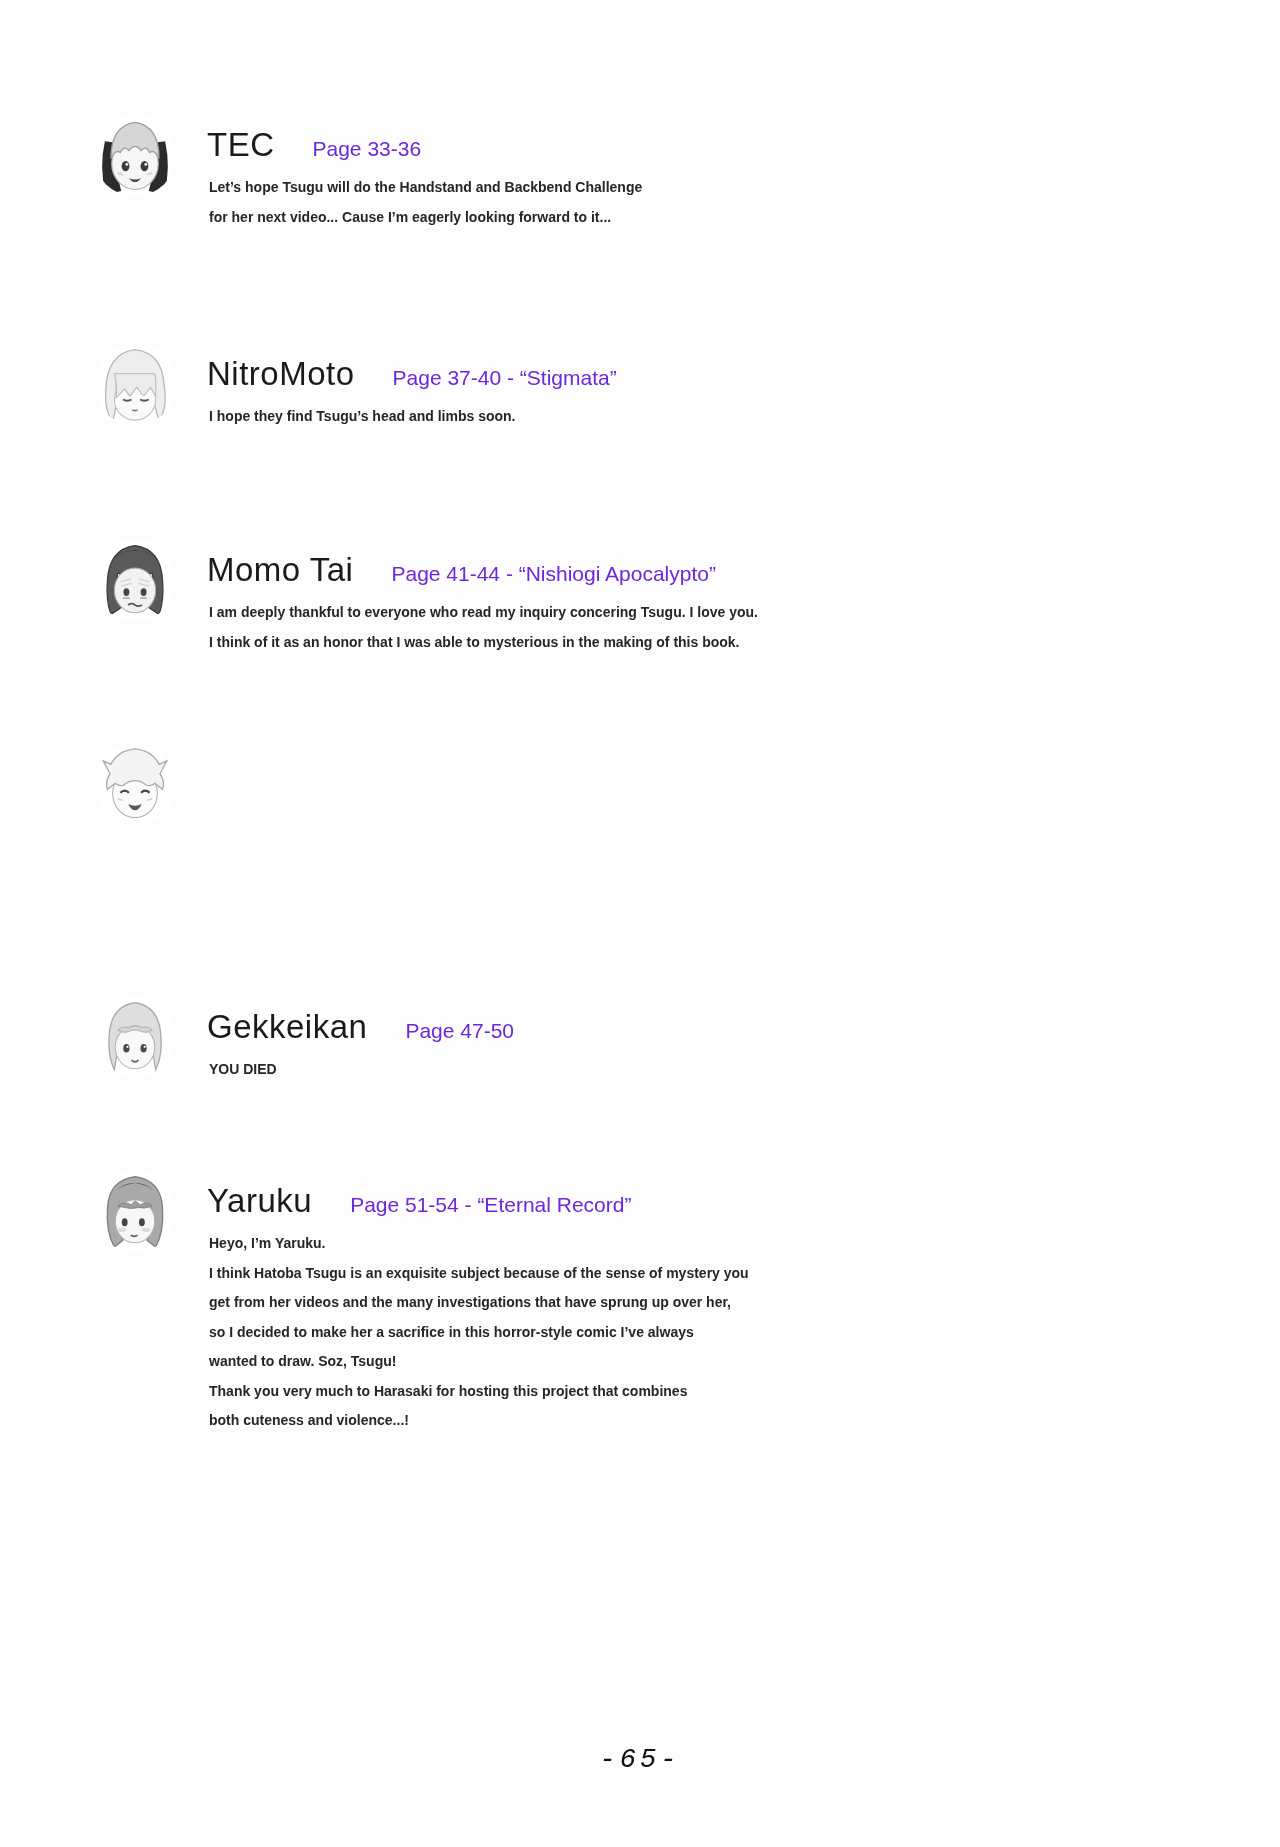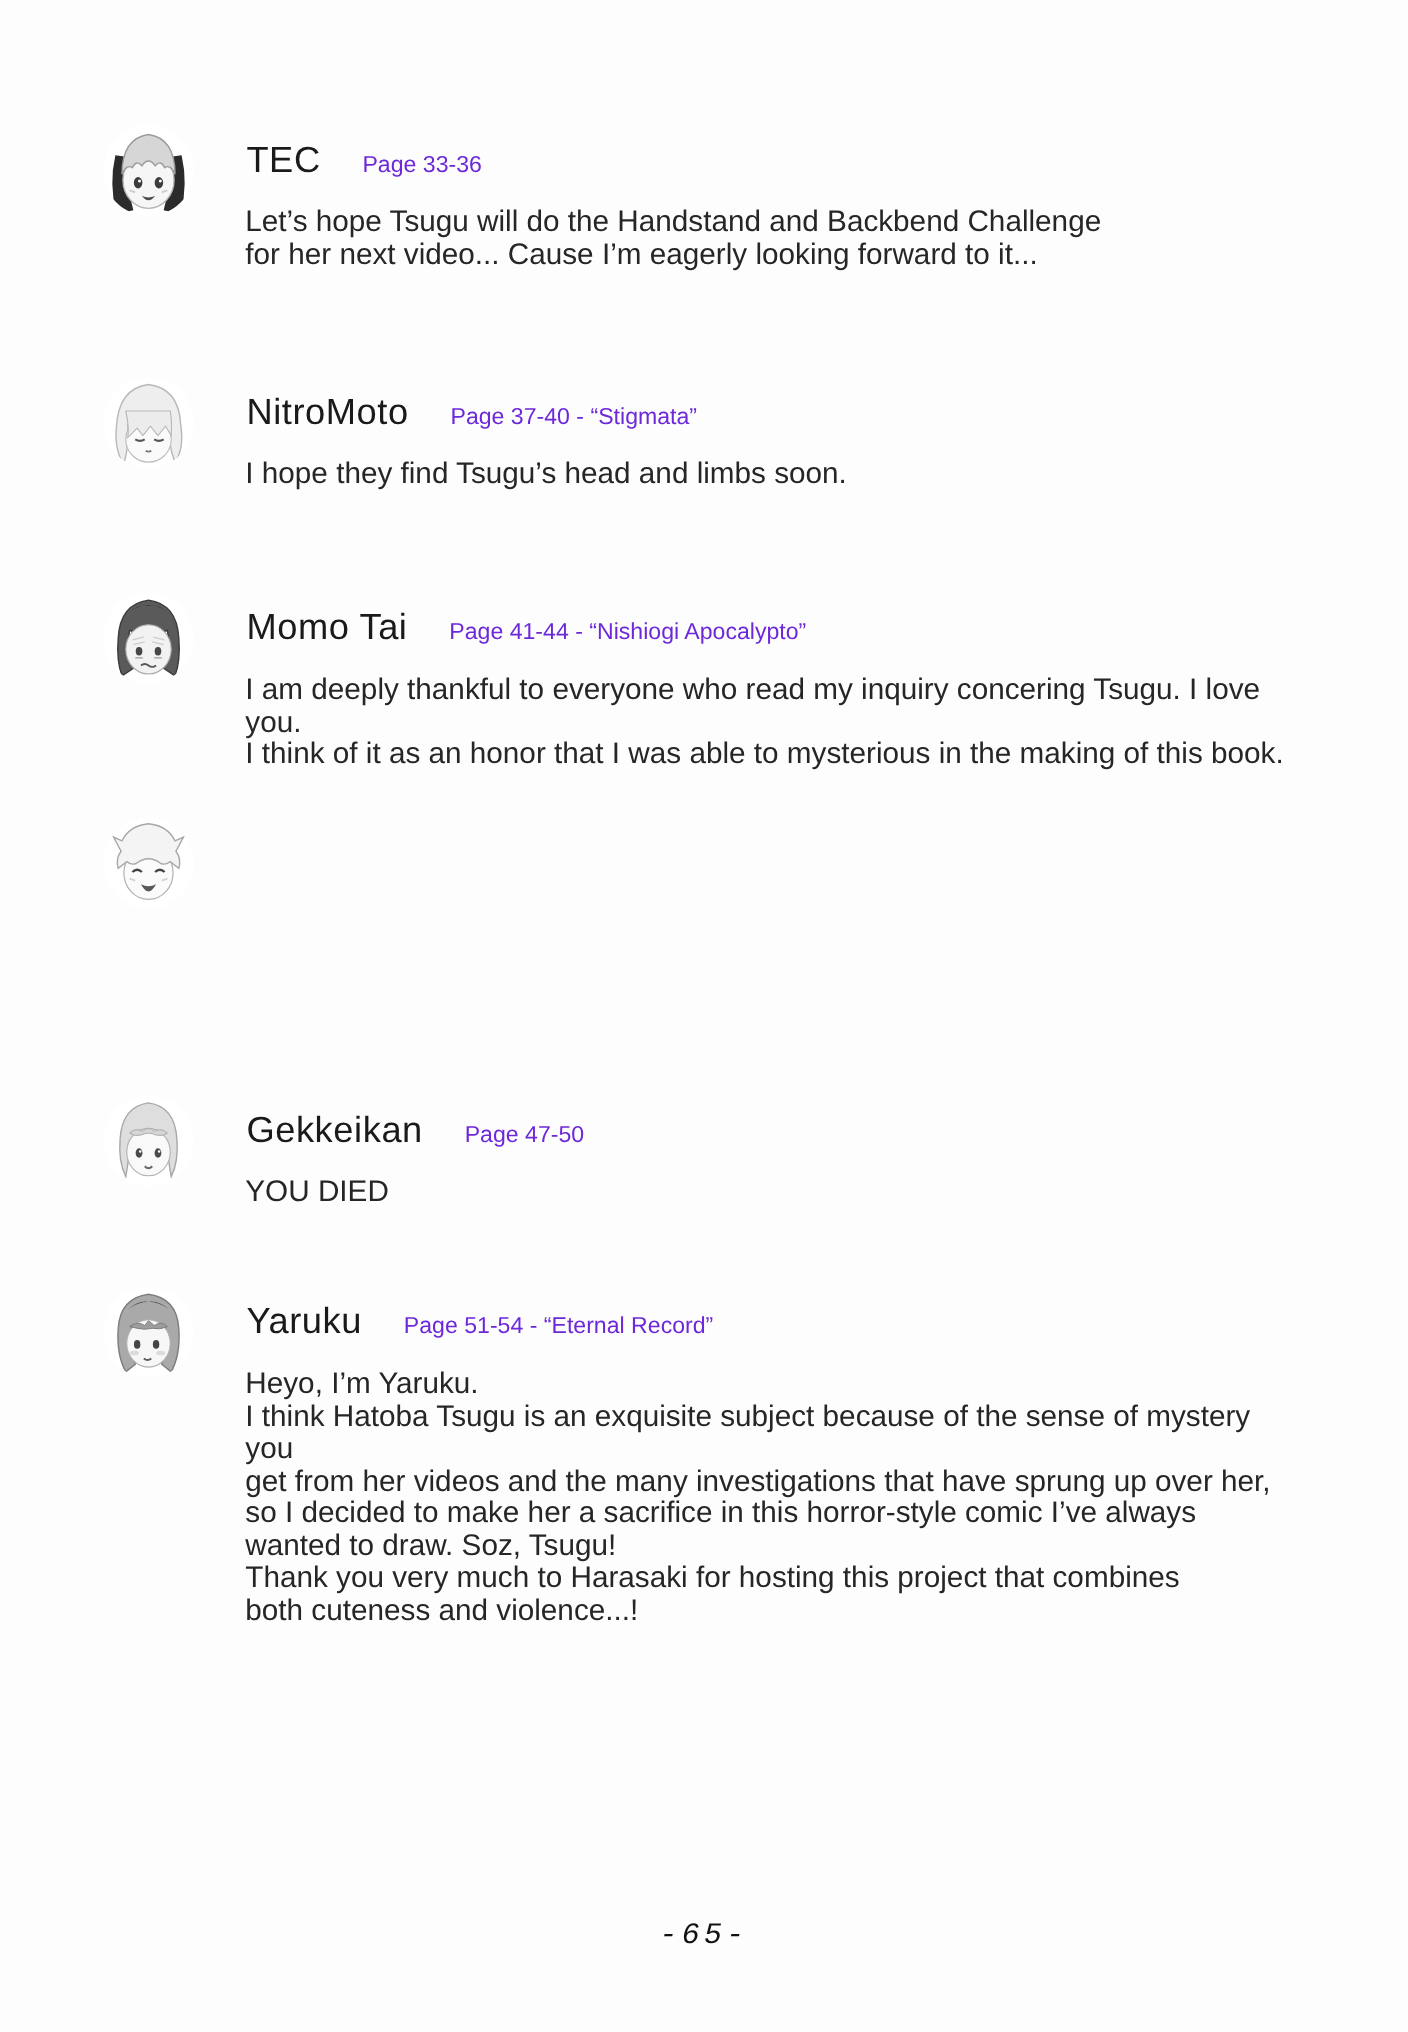--- a/index.html
+++ b/index.html
@@ -12,27 +12,28 @@
     overflow:hidden;
   }
   .entry{position:absolute;left:92px;width:1100px;}
   .avatar{position:absolute;left:0;top:0;width:86px;height:86px;display:block;}
   .avatar svg{width:100%;height:100%;display:block;}
   .entry-text{margin-left:115px;}
   .entry-head{
     display:flex;align-items:baseline;gap:38px;
     margin:0;padding-top:13px;
   }
-  .artist-name{font-size:33px;line-height:40px;letter-spacing:.5px;color:#1a1a1a;margin-left:17px;}
+  .artist-name{font-size:33px;line-height:40px;letter-spacing:.5px;color:#1a1a1a;}
   .page-range{font-size:21px;color:#6d28d9;}
   .comment{
-    margin:16px;padding-top:6px;
-    font-size:27px;line-height:29.5px;color:#262626;
+    margin:2px;padding-top:6px;
+    font-size:14px;line-height:29.5px;color:#262626;
     white-space:pre-line;
     width:950px;
+    font-weight:bold;
   }
   .page-number{
     position:absolute;left:0;right:0;top:1745px;
     text-align:center;
     font-family:Liberation Mono, monospace;
     font-style:italic;
     font-size:27px;letter-spacing:4px;color:#111;
   }
 </style>
 </head>

